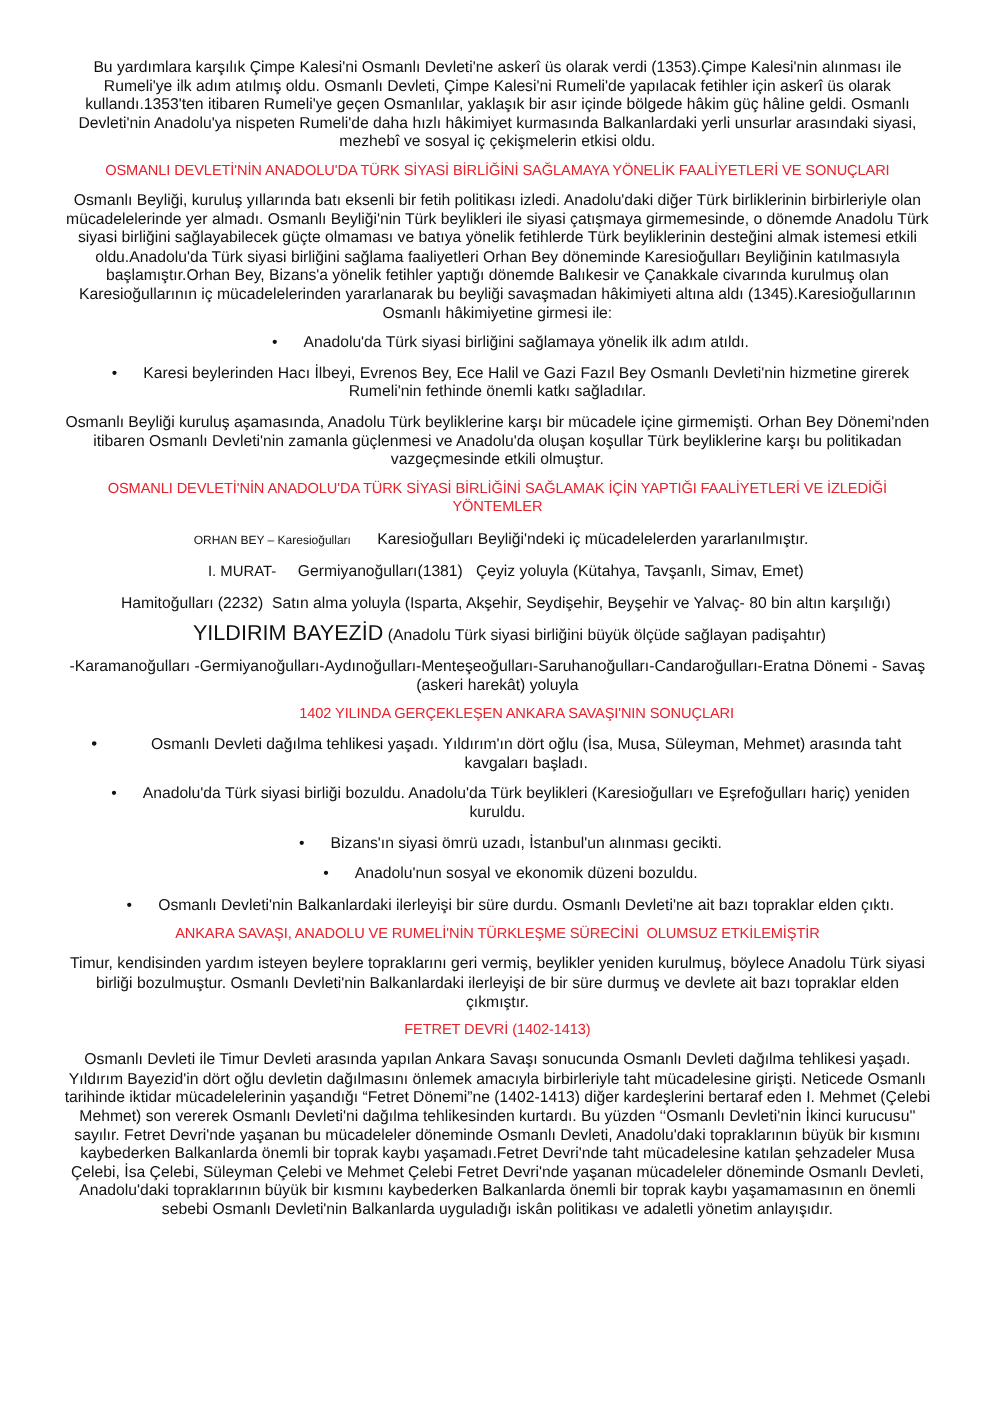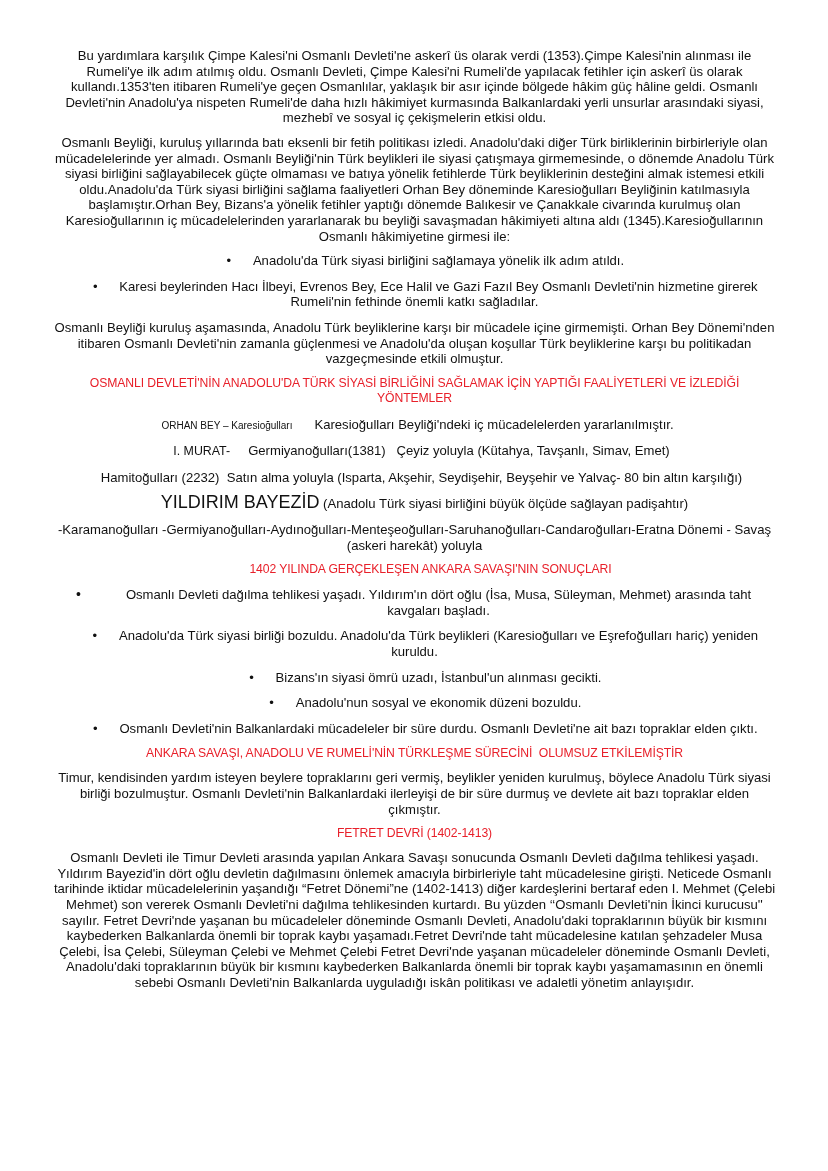--- a/index.html
+++ b/index.html
@@ -56,20 +56,21 @@
       font-size: 14px;
     }
   </style>
 </head>
 <body>
 
 <div class="page">
 
   <p class="para">Bu yardımlara karşılık Çimpe Kalesi'ni Osmanlı Devleti'ne askerî üs olarak verdi (1353).Çimpe Kalesi'nin alınması ile Rumeli'ye ilk adım atılmış oldu. Osmanlı Devleti, Çimpe Kalesi'ni Rumeli'de yapılacak fetihler için askerî üs olarak kullandı.1353'ten itibaren Rumeli'ye geçen Osmanlılar, yaklaşık bir asır içinde bölgede hâkim güç hâline geldi. Osmanlı Devleti'nin Anadolu'ya nispeten Rumeli'de daha hızlı hâkimiyet kurmasında Balkanlardaki yerli unsurlar arasındaki siyasi, mezhebî ve sosyal iç çekişmelerin etkisi oldu.</p>
 
+  <p class="heading">OSMANLI DEVLETİ'NİN ANADOLU'DA TÜRK SİYASİ BİRLİĞİNİ SAĞLAMAYA YÖNELİK FAALİYETLERİ VE SONUÇLARI</p>
   <p class="para">Osmanlı Beyliği, kuruluş yıllarında batı eksenli bir fetih politikası izledi. Anadolu'daki diğer Türk birliklerinin birbirleriyle olan mücadelelerinde yer almadı. Osmanlı Beyliği'nin Türk beylikleri ile siyasi çatışmaya girmemesinde, o dönemde Anadolu Türk siyasi birliğini sağlayabilecek güçte olmaması ve batıya yönelik fetihlerde Türk beyliklerinin desteğini almak istemesi etkili oldu.Anadolu'da Türk siyasi birliğini sağlama faaliyetleri Orhan Bey döneminde Karesioğulları Beyliğinin katılmasıyla başlamıştır.Orhan Bey, Bizans'a yönelik fetihler yaptığı dönemde Balıkesir ve Çanakkale civarında kurulmuş olan Karesioğullarının iç mücadelelerinden yararlanarak bu beyliği savaşmadan hâkimiyeti altına aldı (1345).Karesioğullarının Osmanlı hâkimiyetine girmesi ile:</p>
 
   <div class="bullet-row">
     <span class="dot">•</span><span>Anadolu'da Türk siyasi birliğini sağlamaya yönelik ilk adım atıldı.</span>
   </div>
   <div class="bullet-row">
     <span class="dot">•</span><span>Karesi beylerinden Hacı İlbeyi, Evrenos Bey, Ece Halil ve Gazi Fazıl Bey Osmanlı Devleti'nin hizmetine girerek Rumeli'nin fethinde önemli katkı sağladılar.</span>
   </div>
 
   <p class="para">Osmanlı Beyliği kuruluş aşamasında, Anadolu Türk beyliklerine karşı bir mücadele içine girmemişti. Orhan Bey Dönemi'nden itibaren Osmanlı Devleti'nin zamanla güçlenmesi ve Anadolu'da oluşan koşullar Türk beyliklerine karşı bu politikadan vazgeçmesinde etkili olmuştur.</p>
@@ -101,21 +102,21 @@
   <div class="bullet-row">
     <span class="dot">•</span><span>Anadolu'da Türk siyasi birliği bozuldu. Anadolu'da Türk beylikleri (Karesioğulları ve Eşrefoğulları hariç) yeniden kuruldu.</span>
   </div>
   <div class="bullet-row">
     <span class="dot">•</span><span>Bizans'ın siyasi ömrü uzadı, İstanbul'un alınması gecikti.</span>
   </div>
   <div class="bullet-row">
     <span class="dot">•</span><span>Anadolu'nun sosyal ve ekonomik düzeni bozuldu.</span>
   </div>
   <div class="bullet-row">
-    <span class="dot">•</span><span>Osmanlı Devleti'nin Balkanlardaki mücadeleler bir süre durdu. Osmanlı Devleti'ne ait bazı topraklar elden çıktı.</span>
+    <span class="dot">•</span><span>Osmanlı Devleti'nin Balkanlardaki ilerleyişi bir süre durdu. Osmanlı Devleti'ne ait bazı topraklar elden çıktı.</span>
   </div>
 
   <p class="heading" style="white-space:pre;">ANKARA SAVAŞI, ANADOLU VE RUMELİ'NİN TÜRKLEŞME SÜRECİNİ  OLUMSUZ ETKİLEMİŞTİR</p>
   <p class="para">Timur, kendisinden yardım isteyen beylere topraklarını geri vermiş, beylikler yeniden kurulmuş, böylece Anadolu Türk siyasi birliği bozulmuştur. Osmanlı Devleti'nin Balkanlardaki ilerleyişi de bir süre durmuş ve devlete ait bazı topraklar elden çıkmıştır.</p>
 
   <p class="heading">FETRET DEVRİ (1402-1413)</p>
   <p class="para">Osmanlı Devleti ile Timur Devleti arasında yapılan Ankara Savaşı sonucunda Osmanlı Devleti dağılma tehlikesi yaşadı. Yıldırım Bayezid'in dört oğlu devletin dağılmasını önlemek amacıyla birbirleriyle taht mücadelesine girişti. Neticede Osmanlı tarihinde iktidar mücadelelerinin yaşandığı “Fetret Dönemi”ne (1402-1413) diğer kardeşlerini bertaraf eden I. Mehmet (Çelebi Mehmet) son vererek Osmanlı Devleti'ni dağılma tehlikesinden kurtardı. Bu yüzden ‘‘Osmanlı Devleti'nin İkinci kurucusu'' sayılır. Fetret Devri'nde yaşanan bu mücadeleler döneminde Osmanlı Devleti, Anadolu'daki topraklarının büyük bir kısmını kaybederken Balkanlarda önemli bir toprak kaybı yaşamadı.Fetret Devri'nde taht mücadelesine katılan şehzadeler Musa Çelebi, İsa Çelebi, Süleyman Çelebi ve Mehmet Çelebi  Fetret Devri'nde yaşanan mücadeleler döneminde Osmanlı Devleti, Anadolu'daki topraklarının büyük bir kısmını kaybederken Balkanlarda önemli bir toprak kaybı yaşamamasının en önemli sebebi Osmanlı Devleti'nin Balkanlarda uyguladığı iskân politikası ve adaletli yönetim anlayışıdır.</p>
 
 </div>
 

